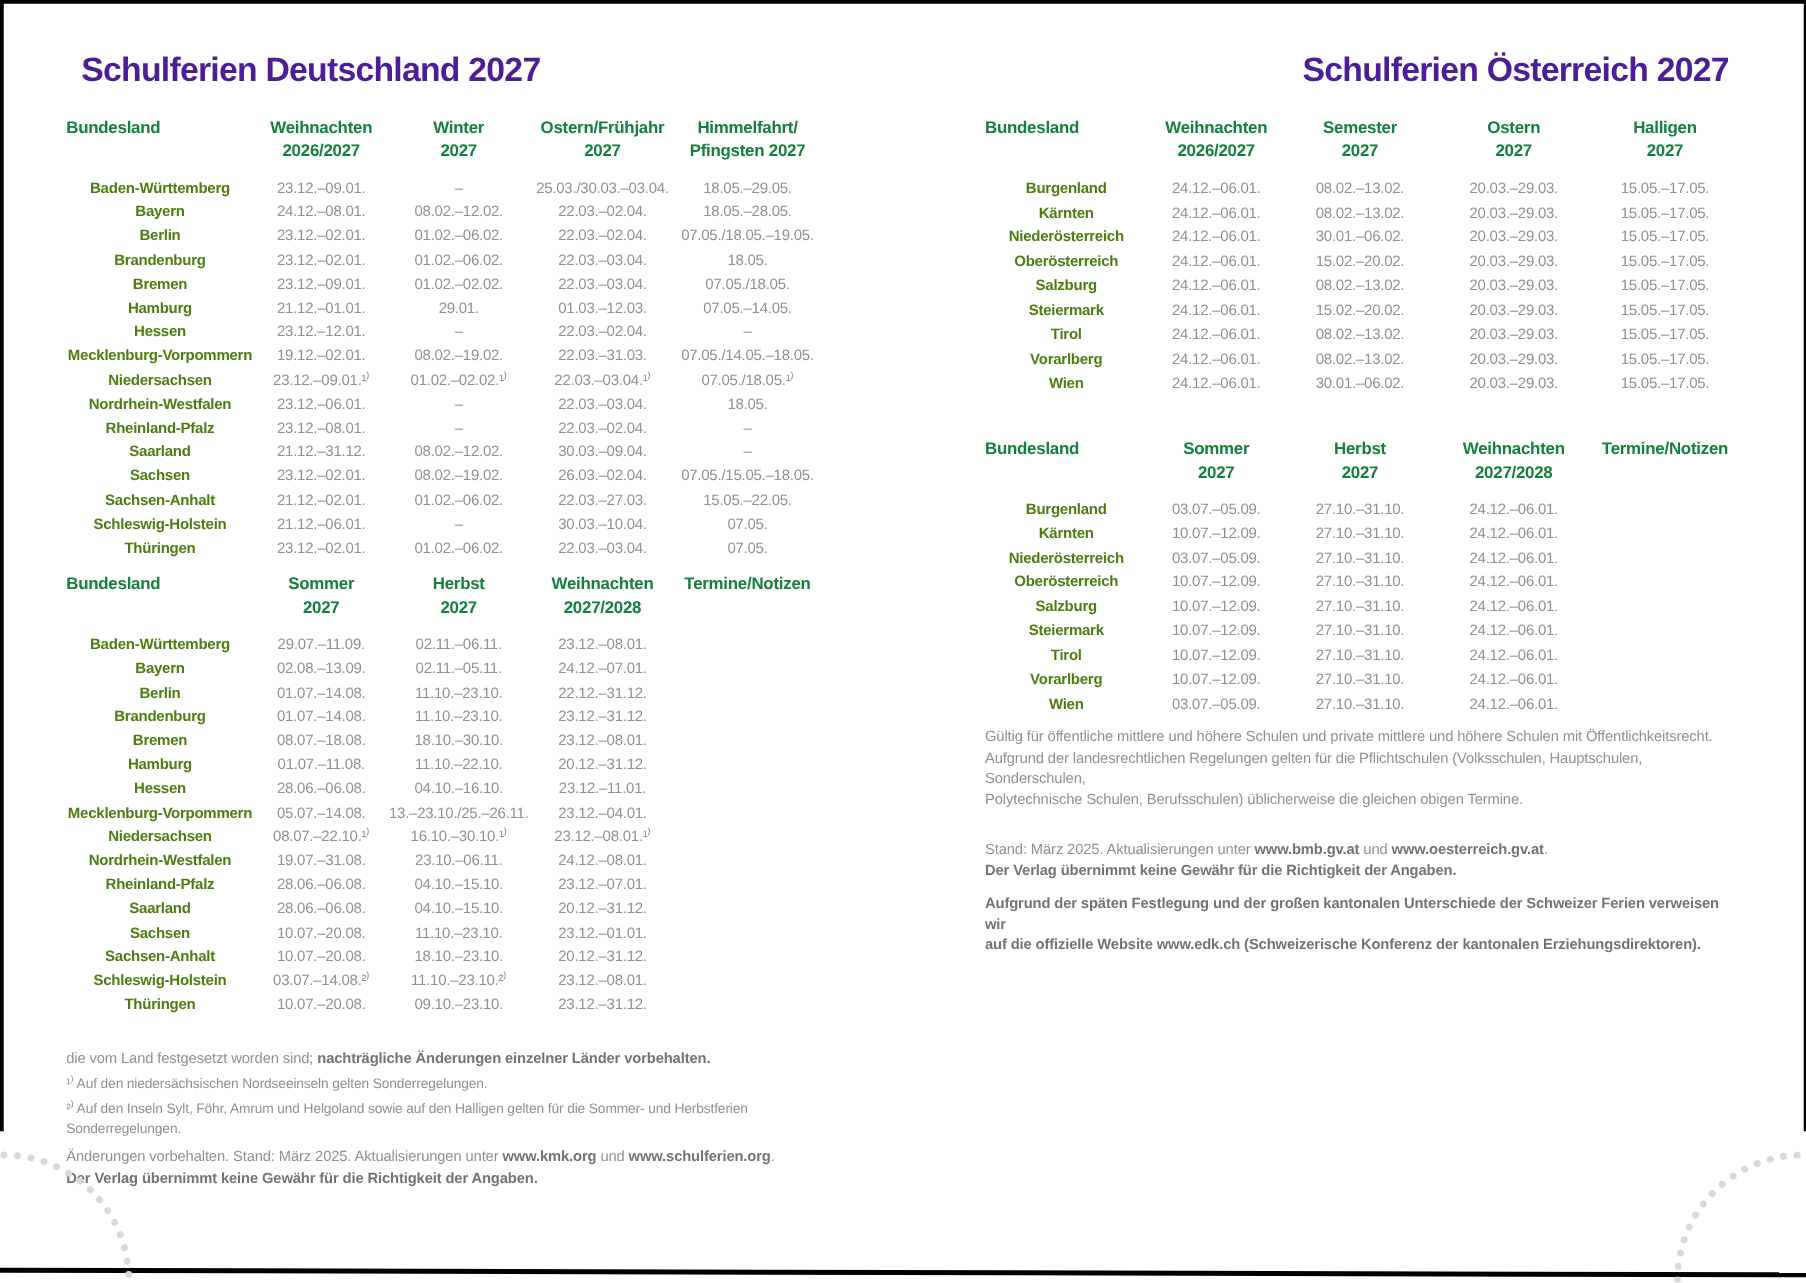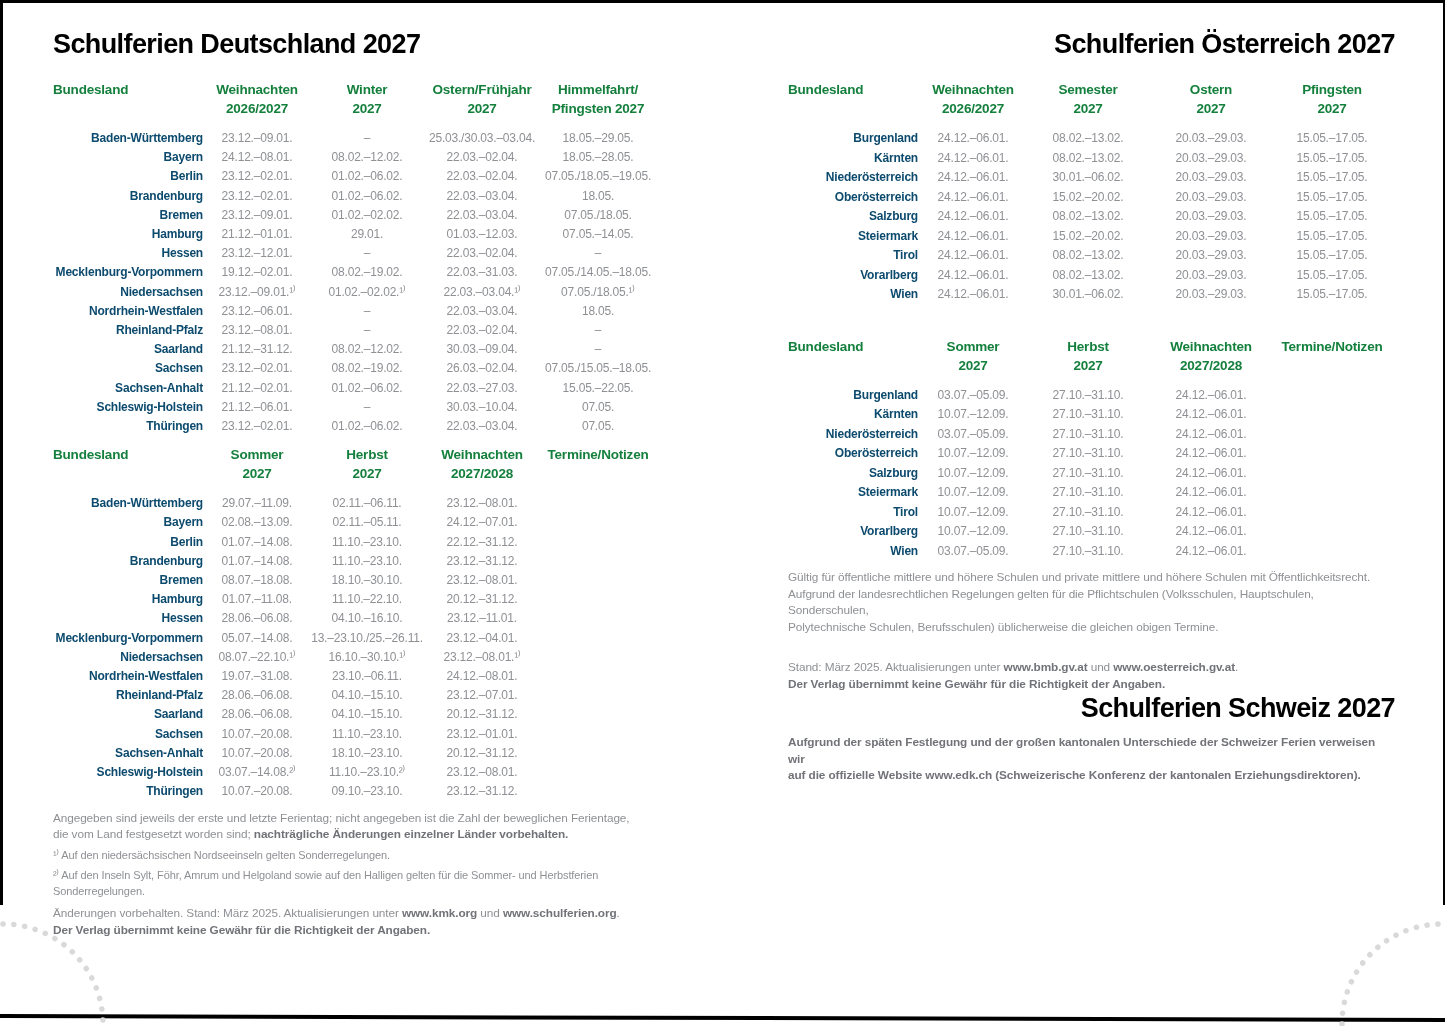--- a/index.html
+++ b/index.html
@@ -10,42 +10,42 @@
   }
   .edge{position:absolute;background:#000;}
   .edge-top{left:0;top:0;width:1445px;height:3px;}
   .edge-left{left:0;top:0;width:3px;height:905px;}
   .edge-right{right:0;top:0;width:2px;height:905px;}
   .edge-bottom{left:0;top:1016px;width:1445px;height:4px;transform:rotate(0.15deg);}
   .col{position:absolute;top:28px;}
   .col-left{left:53px;width:632px;}
   .col-right{left:788px;width:607px;}
   h1.sec-title{
-    margin:0;font-size:27px;font-weight:700;letter-spacing:-0.6px;
-    color:#000000;line-height:32px;
+    margin:12px;font-size:27px;font-weight:700;letter-spacing:-0.6px;
+    color:#4c1d95;line-height:32px;
   }
   h1.align-right{text-align:right;}
   .ftable{margin-top:20px;}
   .ftable.second{margin-top:9px;}
   .ftable.at-second{margin-top:32px;}
   .trow{display:grid;}
   .de-cols .trow{grid-template-columns:150px 108px 112px 118px 114px;}
   .at-cols .trow{grid-template-columns:130px 110px 120px 126px 116px;}
   .thead{margin-bottom:11px;}
   .hcell{
     font-size:13.5px;font-weight:700;color:#15803d;text-align:center;
     line-height:19px;letter-spacing:-0.2px;white-space:nowrap;
   }
   .hcell.first{text-align:left;}
   .cell{
     font-size:12px;line-height:19.2px;text-align:center;white-space:nowrap;
     letter-spacing:-0.2px;
   }
   .at-cols .cell{line-height:19.5px;}
-  .cell.label{font-weight:700;color:#0c4a6e;text-align:right;}
+  .cell.label{font-weight:700;color:#4d7c0f;text-align:center;}
   .cell.value{color:#8e9094;}
   .notes{margin-top:8px;}
   .notes-at{}
   .note{
     margin:0;font-size:11.8px;line-height:16.5px;color:#8e9094;
     letter-spacing:-0.1px;
   }
   .note strong{color:#717378;}
   .note.fn{font-size:11px;line-height:15.5px;margin-top:5px;}
   .note.stand{margin-top:6px;}
@@ -329,21 +329,21 @@
       </div>
       <div class="trow">
         <div class="cell label">Thüringen</div>
         <div class="cell value">10.07.–20.08.</div>
         <div class="cell value">09.10.–23.10.</div>
         <div class="cell value">23.12.–31.12.</div>
         <div class="cell value"></div>
       </div>
     </div>
   <div class="notes">
-    <p class="note"><span>Angegeben sind jeweils der erste und letzte Ferientag; nicht angegeben ist die Zahl der beweglichen Ferientage,</span><br>
+    <p class="note"><br>
       <span>die vom Land festgesetzt worden sind; </span><strong>nachträgliche Änderungen einzelner Länder vorbehalten.</strong></p>
     <p class="note fn">¹⁾ Auf den niedersächsischen Nordseeinseln gelten Sonderregelungen.</p>
     <p class="note fn">²⁾ Auf den Inseln Sylt, Föhr, Amrum und Helgoland sowie auf den Halligen gelten für die Sommer- und Herbstferien Sonderregelungen.</p>
     <p class="note stand"><span>Änderungen vorbehalten. Stand: März 2025. Aktualisierungen unter </span><strong>www.kmk.org</strong><span> und </span><strong>www.schulferien.org</strong><span>.</span><br>
       <strong>Der Verlag übernimmt keine Gewähr für die Richtigkeit der Angaben.</strong></p>
   </div>
 </section>
 
 <section class="col col-right">
   <h1 class="sec-title align-right">Schulferien Österreich 2027</h1>
@@ -358,21 +358,21 @@
         </div>
         <div class="hcell">
           <div>Semester</div>
           <div>2027</div>
         </div>
         <div class="hcell">
           <div>Ostern</div>
           <div>2027</div>
         </div>
         <div class="hcell">
-          <div>Pfingsten</div>
+          <div>Halligen</div>
           <div>2027</div>
         </div>
       </div>
       <div class="trow">
         <div class="cell label">Burgenland</div>
         <div class="cell value">24.12.–06.01.</div>
         <div class="cell value">08.02.–13.02.</div>
         <div class="cell value">20.03.–29.03.</div>
         <div class="cell value">15.05.–17.05.</div>
       </div>
@@ -518,21 +518,20 @@
         <div class="cell value"></div>
       </div>
     </div>
   <div class="notes notes-at">
     <p class="note"><span>Gültig für öffentliche mittlere und höhere Schulen und private mittlere und höhere Schulen mit Öffentlichkeitsrecht.</span><br>
       <span>Aufgrund der landesrechtlichen Regelungen gelten für die Pflichtschulen (Volksschulen, Hauptschulen, Sonderschulen,</span><br>
       <span>Polytechnische Schulen, Berufsschulen) üblicherweise die gleichen obigen Termine.</span></p>
     <p class="note stand stand-at"><span>Stand: März 2025. Aktualisierungen unter </span><strong>www.bmb.gv.at</strong><span> und </span><strong>www.oesterreich.gv.at</strong><span>.</span><br>
       <strong>Der Verlag übernimmt keine Gewähr für die Richtigkeit der Angaben.</strong></p>
   </div>
-  <h1 class="sec-title align-right schweiz-title">Schulferien Schweiz 2027</h1>
   <p class="note bold-note"><span>Aufgrund der späten Festlegung und der großen kantonalen Unterschiede der Schweizer Ferien verweisen wir</span><br>
     <span>auf die offizielle Website www.edk.ch (Schweizerische Konferenz der kantonalen Erziehungsdirektoren).</span></p>
 </section>
 
 <svg class="arc arc-left" width="115" height="115" viewBox="0 0 115 115">
   <path d="M 3 13 A 100 100 0 0 1 103 113" fill="none" stroke="#d9d9d9" stroke-width="5.5" stroke-linecap="round" stroke-dasharray="0.1 10.8"></path>
 </svg>
 <svg class="arc arc-right" width="115" height="115" viewBox="0 0 115 115">
   <path d="M 12 113 A 100 100 0 0 1 112 13" fill="none" stroke="#d9d9d9" stroke-width="5.5" stroke-linecap="round" stroke-dasharray="0.1 10.8"></path>
 </svg>

